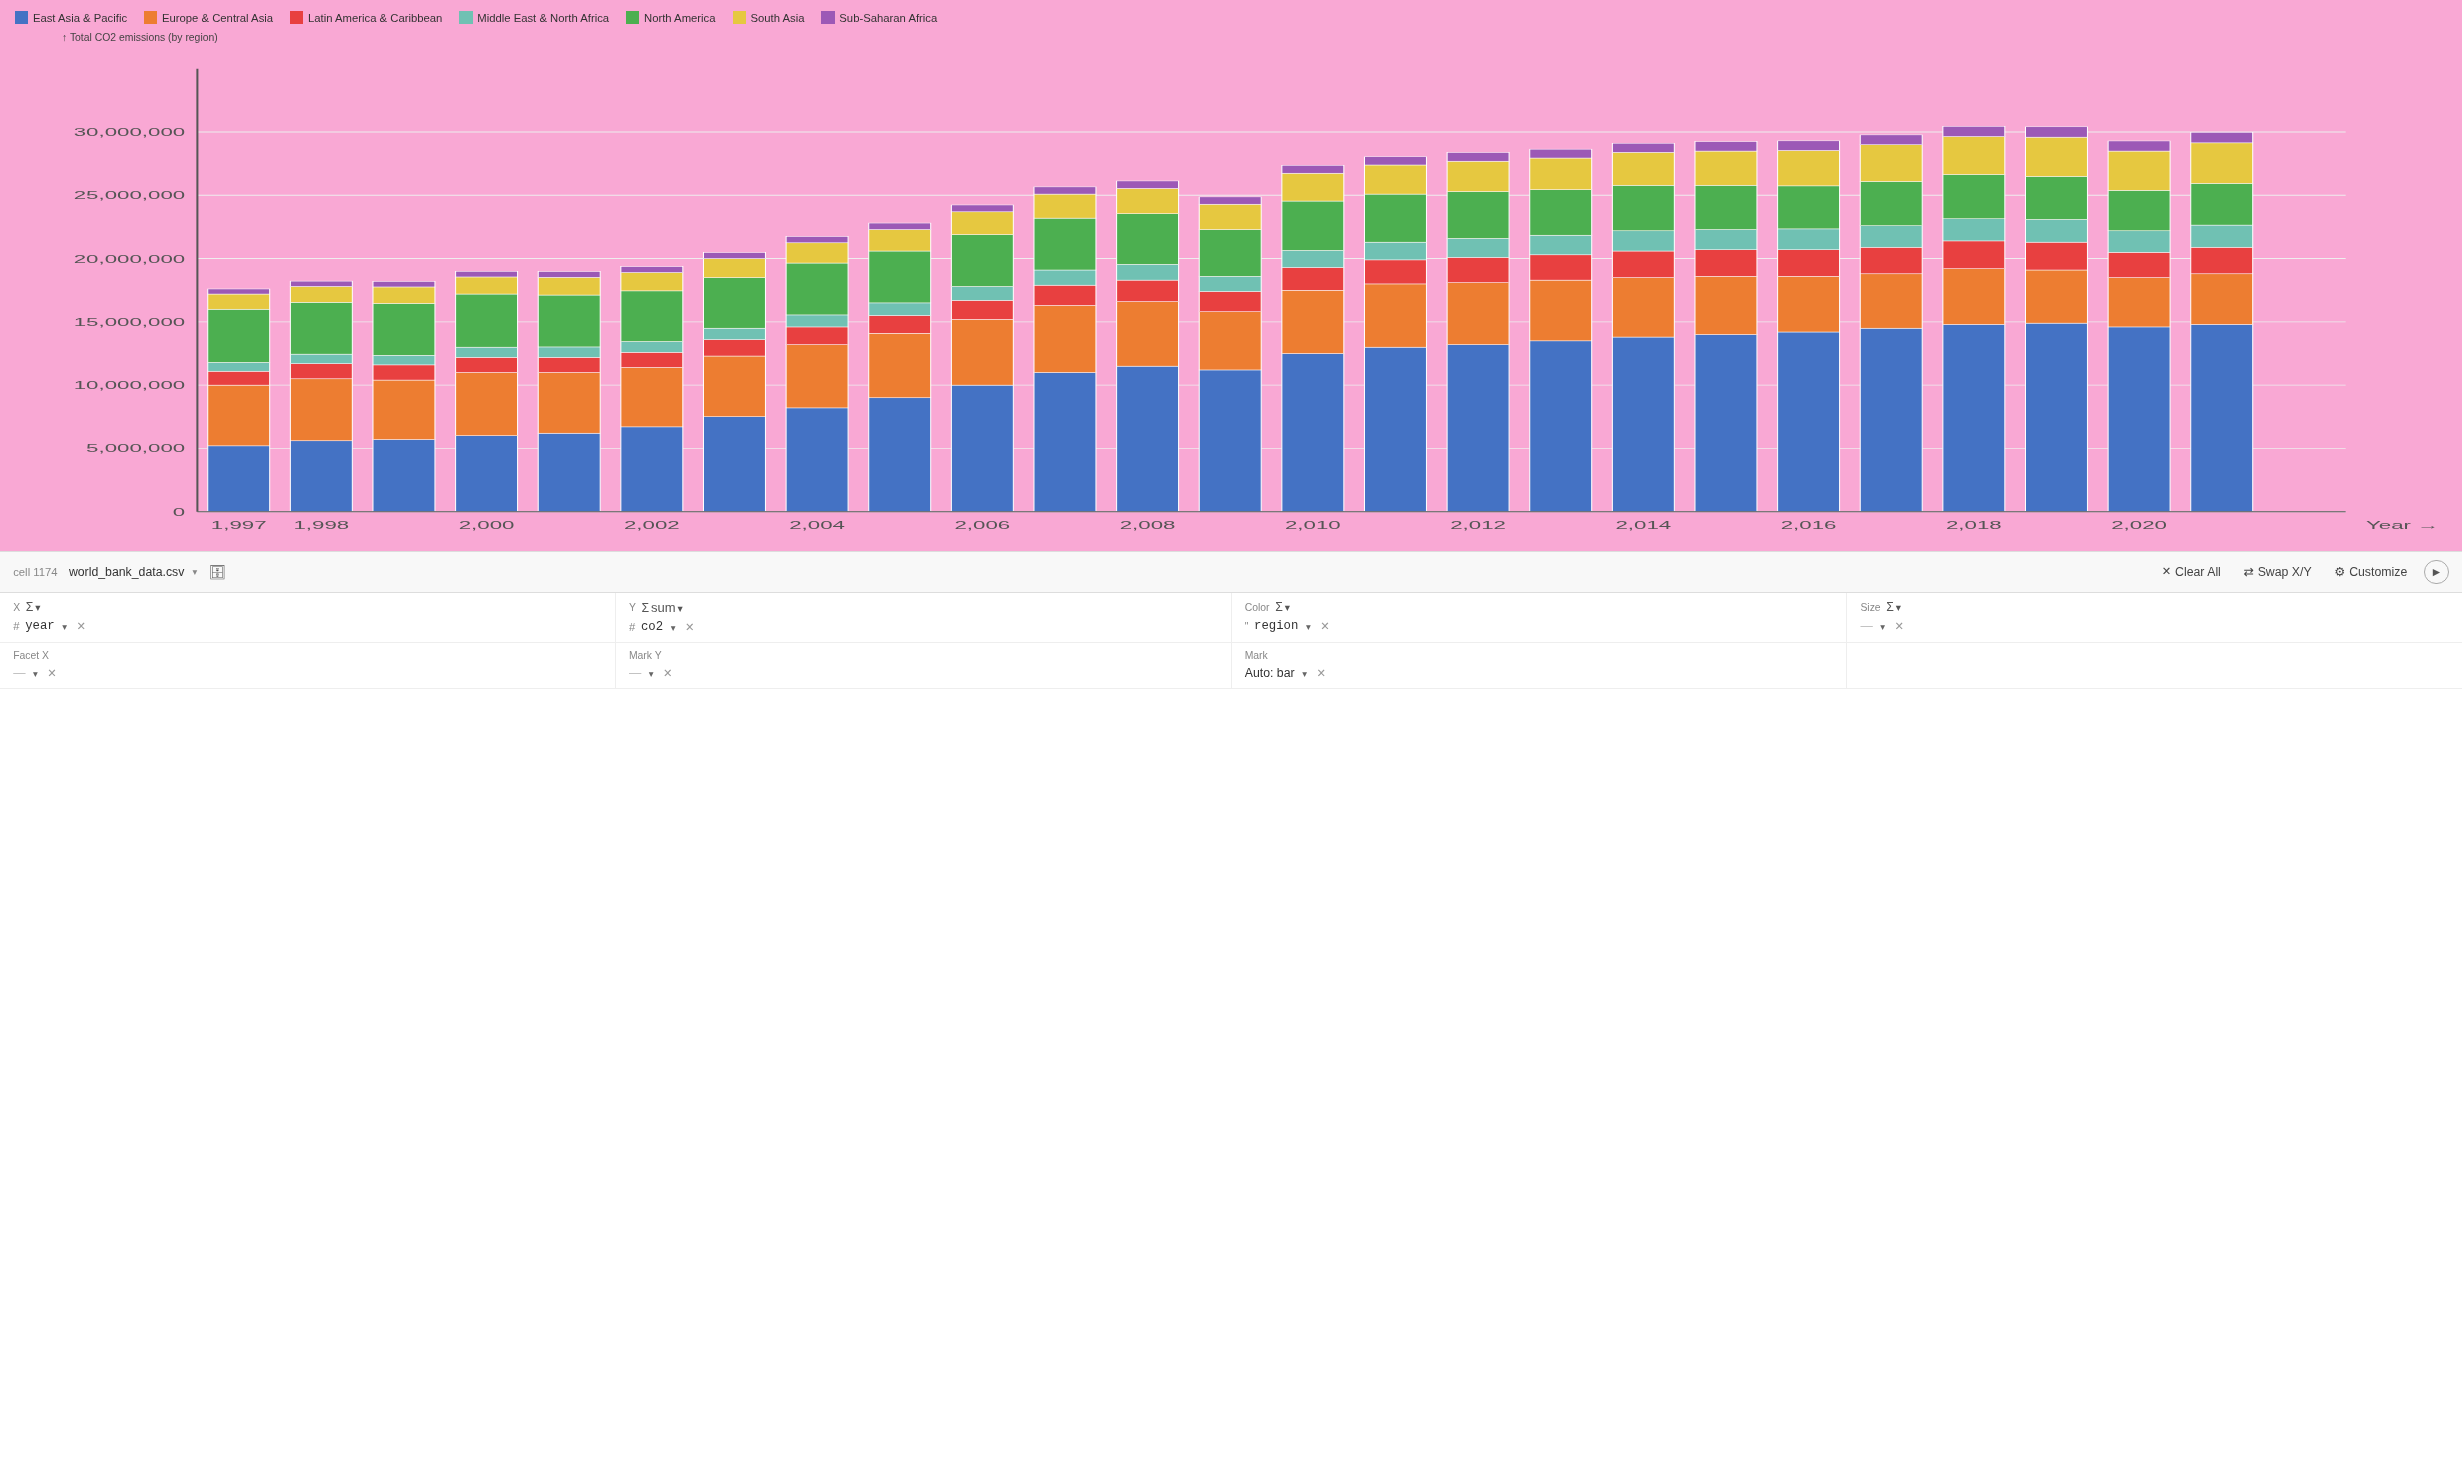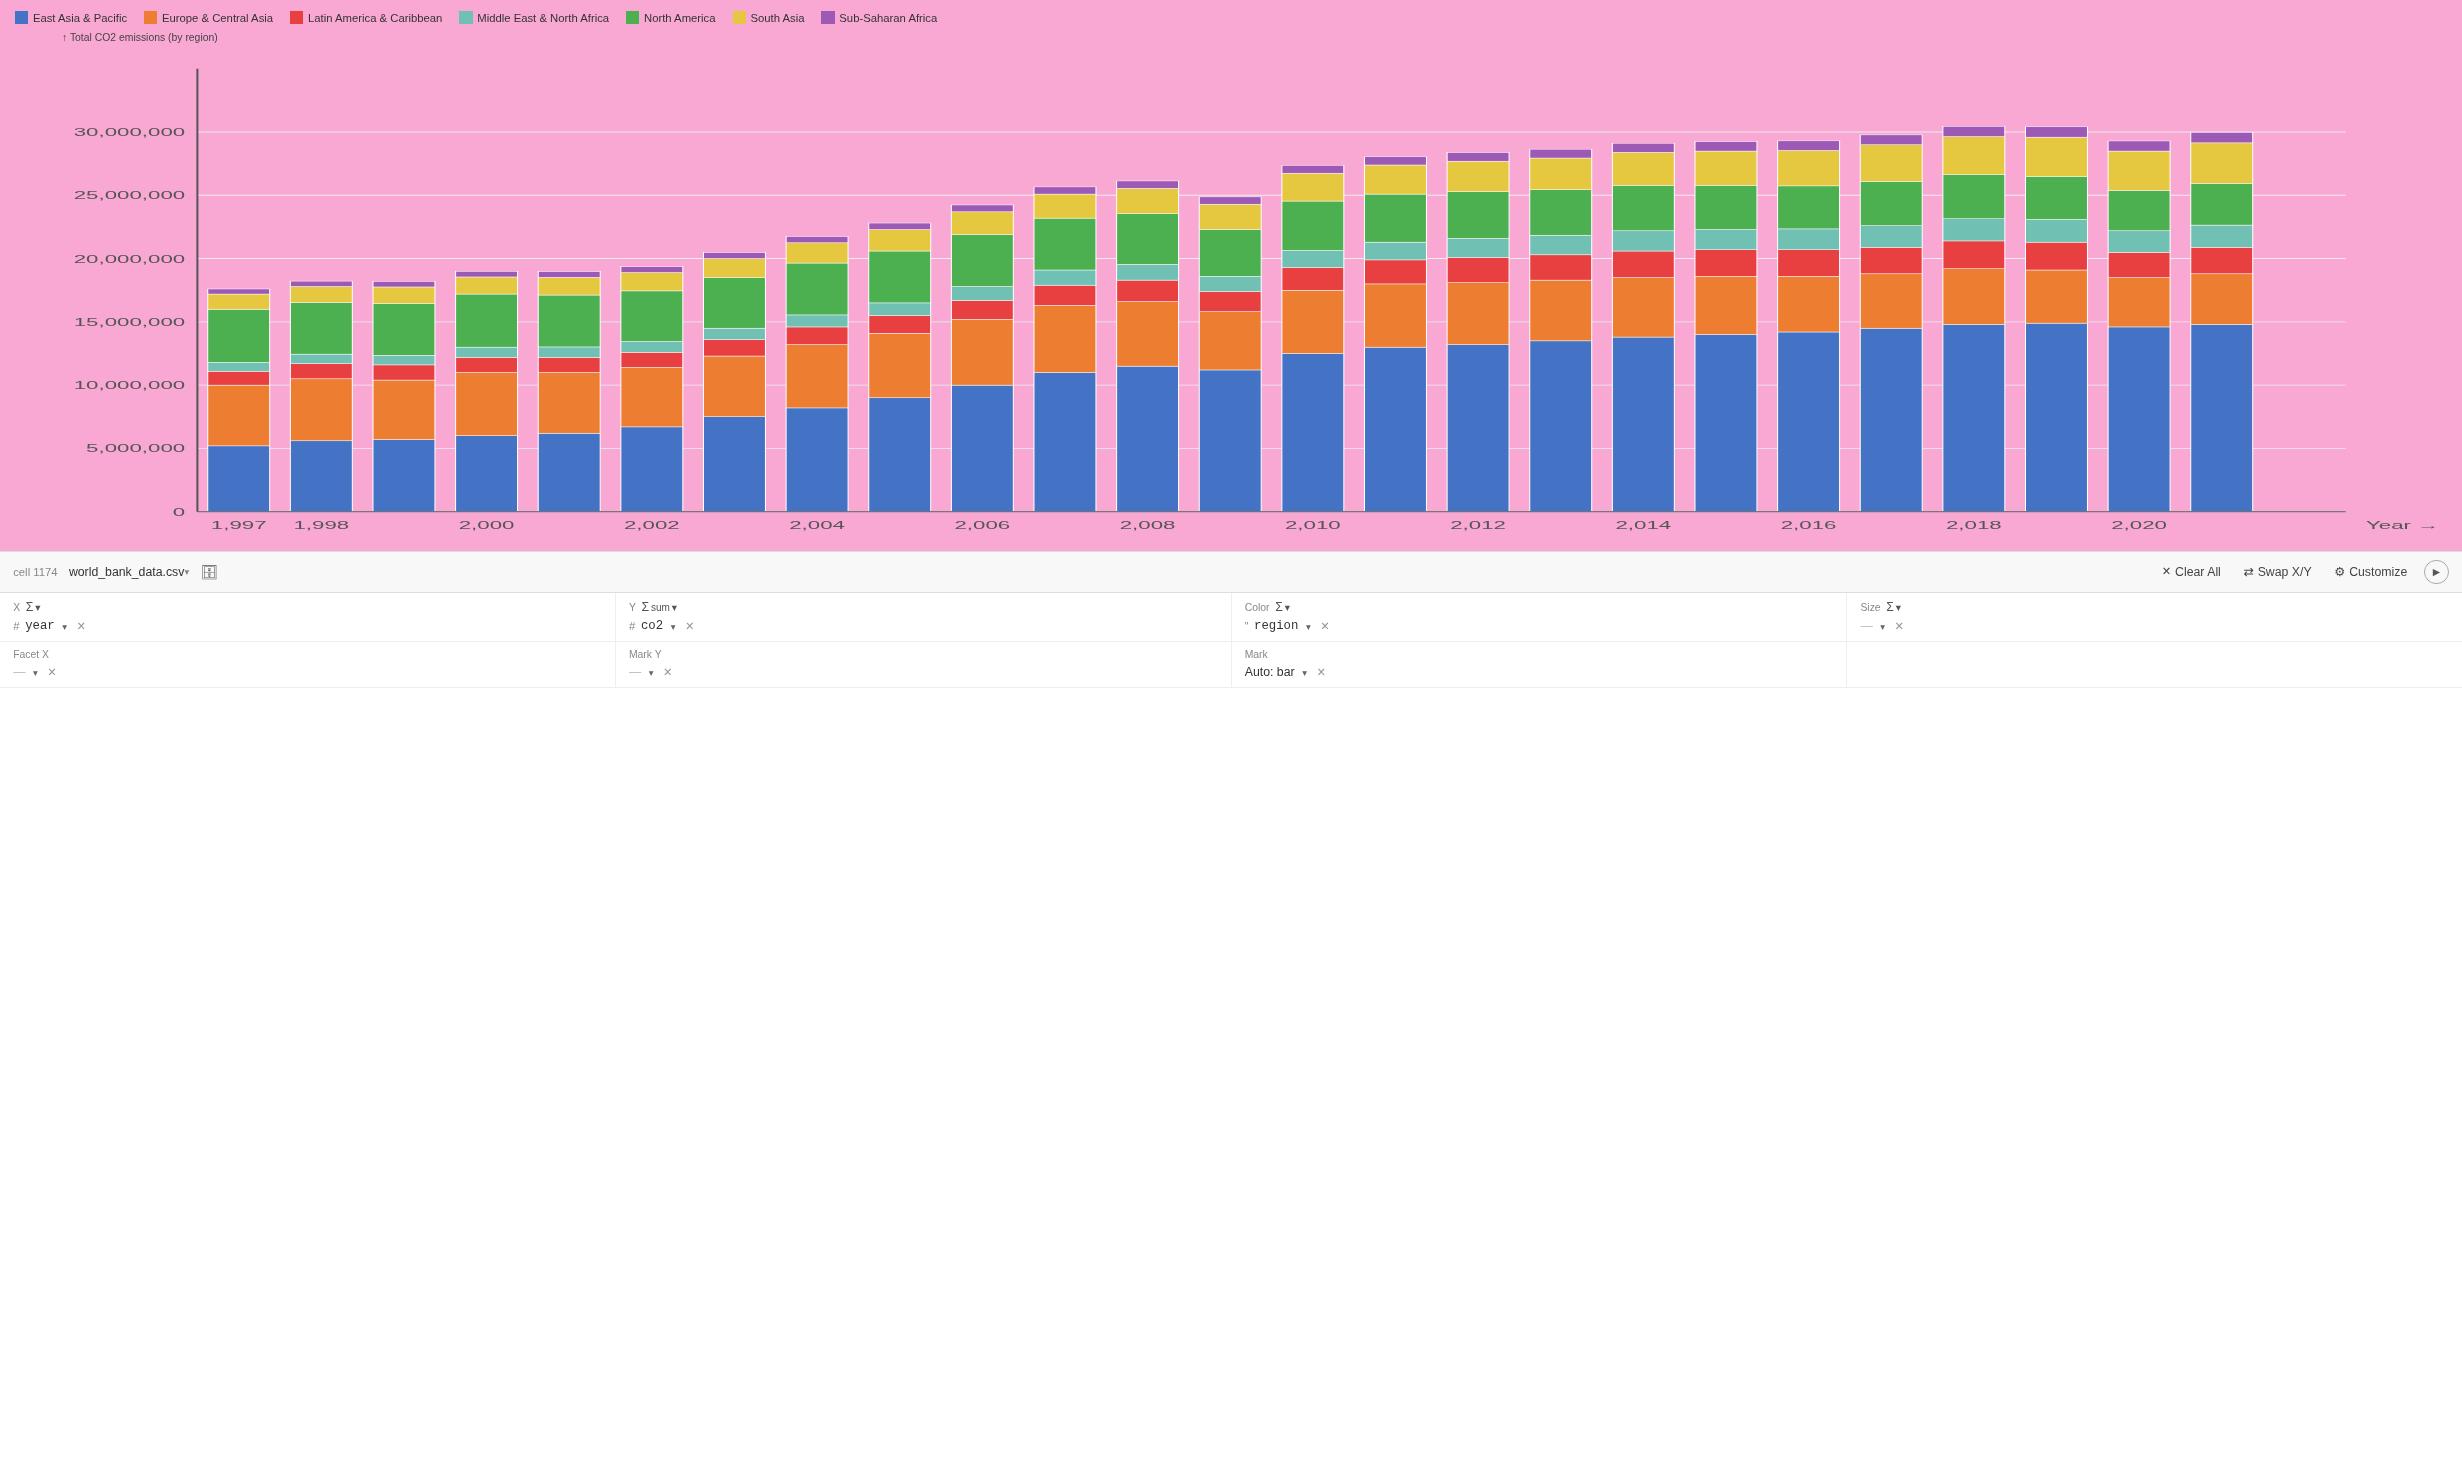--- a/index.html
+++ b/index.html
@@ -56,21 +56,21 @@
       font-size: 12.3px;
     }
     .toolbar-cell {
       color: #888;
       font-size: 11.3px;
     }
     .toolbar-file {
       font-weight: 500;
       display: flex;
       align-items: center;
-      gap: 0;
+      gap: 8px;
     }
     .toolbar-spacer { flex: 1; }
     .toolbar-btn {
       display: flex;
       align-items: center;
       gap: 3.8px;
       cursor: pointer;
       color: #444;
       font-size: 12.3px;
       padding: 2.8px 5.7px;
@@ -454,21 +454,21 @@
         <button class="chevron-btn">▾</button>
         <button class="close-btn">✕</button>
       </div>
     </div>
 
     <div class="field-cell">
       <div class="field-label">
         <span>Y</span>
         <span class="agg">
           <span class="sigma-icon">Σ</span>
-          <span style="font-size:10px;text-align:right;">sum</span>
+          <span style="font-size:13px;text-align:right;">sum</span>
           <span>▾</span>
         </span>
       </div>
       <div class="field-value">
         <span class="icon-hash">#</span>
         <span class="field-name">co2</span>
         <button class="chevron-btn">▾</button>
         <button class="close-btn">✕</button>
       </div>
     </div>

